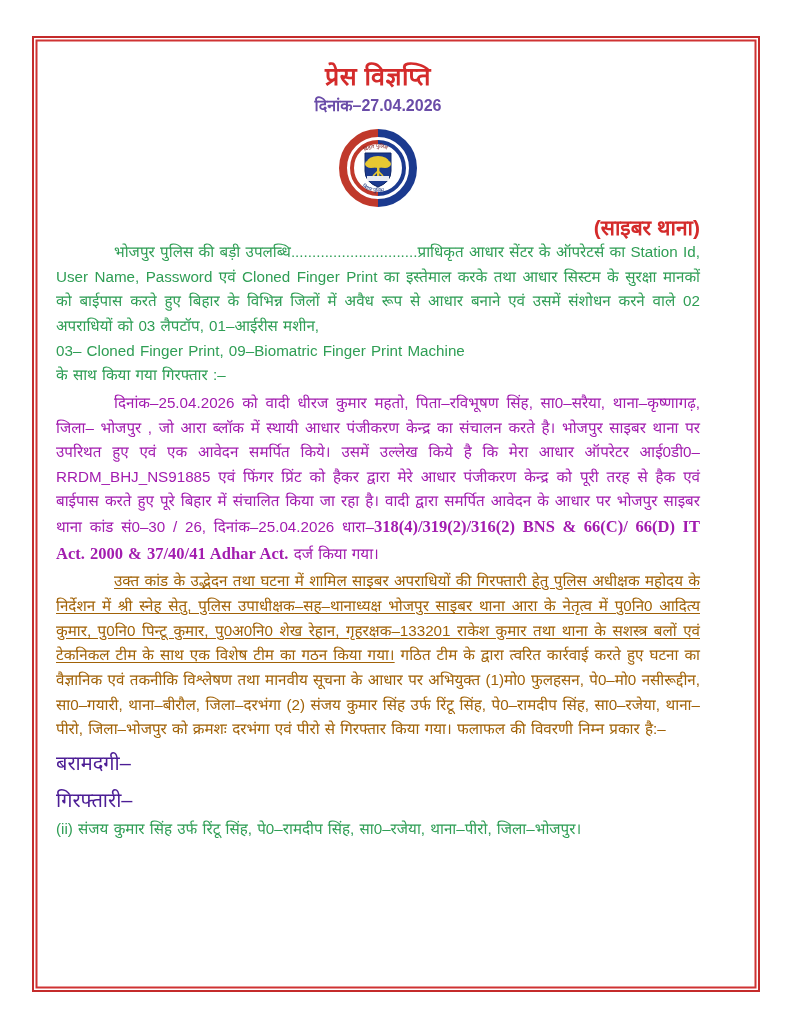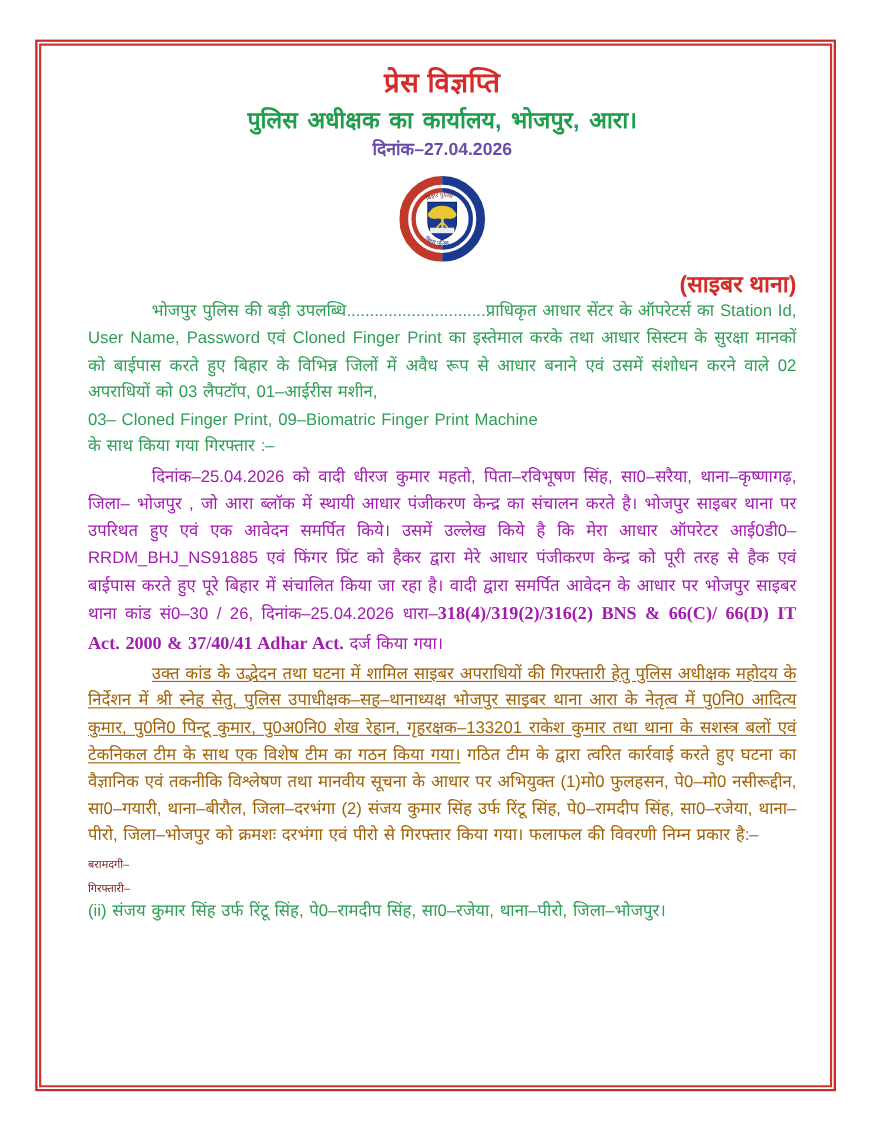--- a/index.html
+++ b/index.html
@@ -35,21 +35,20 @@
     box-sizing: border-box;
     overflow: hidden;
   }
 
   .inner {
     position: absolute;
     left: 0; top: 0;
     width: 688px;
     padding: 0 22px;
     box-sizing: border-box;
-    margin-left: 24px;
   }
 
   
   .title-press {
     text-align: center;
     color: #d42b2b;
     font-size: 25px;
     font-weight: 700;
     letter-spacing: 0.5px;
     margin-top: 24px;
@@ -124,22 +123,22 @@
   }
 
   .bold-serif {
     font-family: "Liberation Serif", "DejaVu Serif", serif;
     font-weight: 700;
     font-size: 16.5px;
   }
 
   
   .sec-head {
-    color: #7f1d1d;
-    font-size: 10px;
+    color: #4c1d95;
+    font-size: 20px;
     line-height: 1.55;
     margin-top: 6px;
   }
   .sec-body {
     color: #2f9e55;
     font-size: 15.2px;
     line-height: 1.6;
     word-spacing: 1px;
   }
 
@@ -166,21 +165,20 @@
 </head>
 <body>
 
 <div class="page">
 
   <div class="border-box">
     <div class="inner">
 
       <div class="title-press">प्रेस विज्ञप्ति</div>
 
-      <div class="title-office">पुलिस अधीक्षक का कार्यालय, भोजपुर, आरा।</div>
 
       <div class="title-date">दिनांक–27.04.2026</div>
 
       <div class="logo-wrap">
         <div class="logo">
           <svg width="78" height="78" viewBox="0 0 78 78" aria-hidden="true">
             <defs>
               <clipPath id="lefthalf">
                   <rect x="0" y="0" width="39" height="78"></rect>
                 </clipPath>

